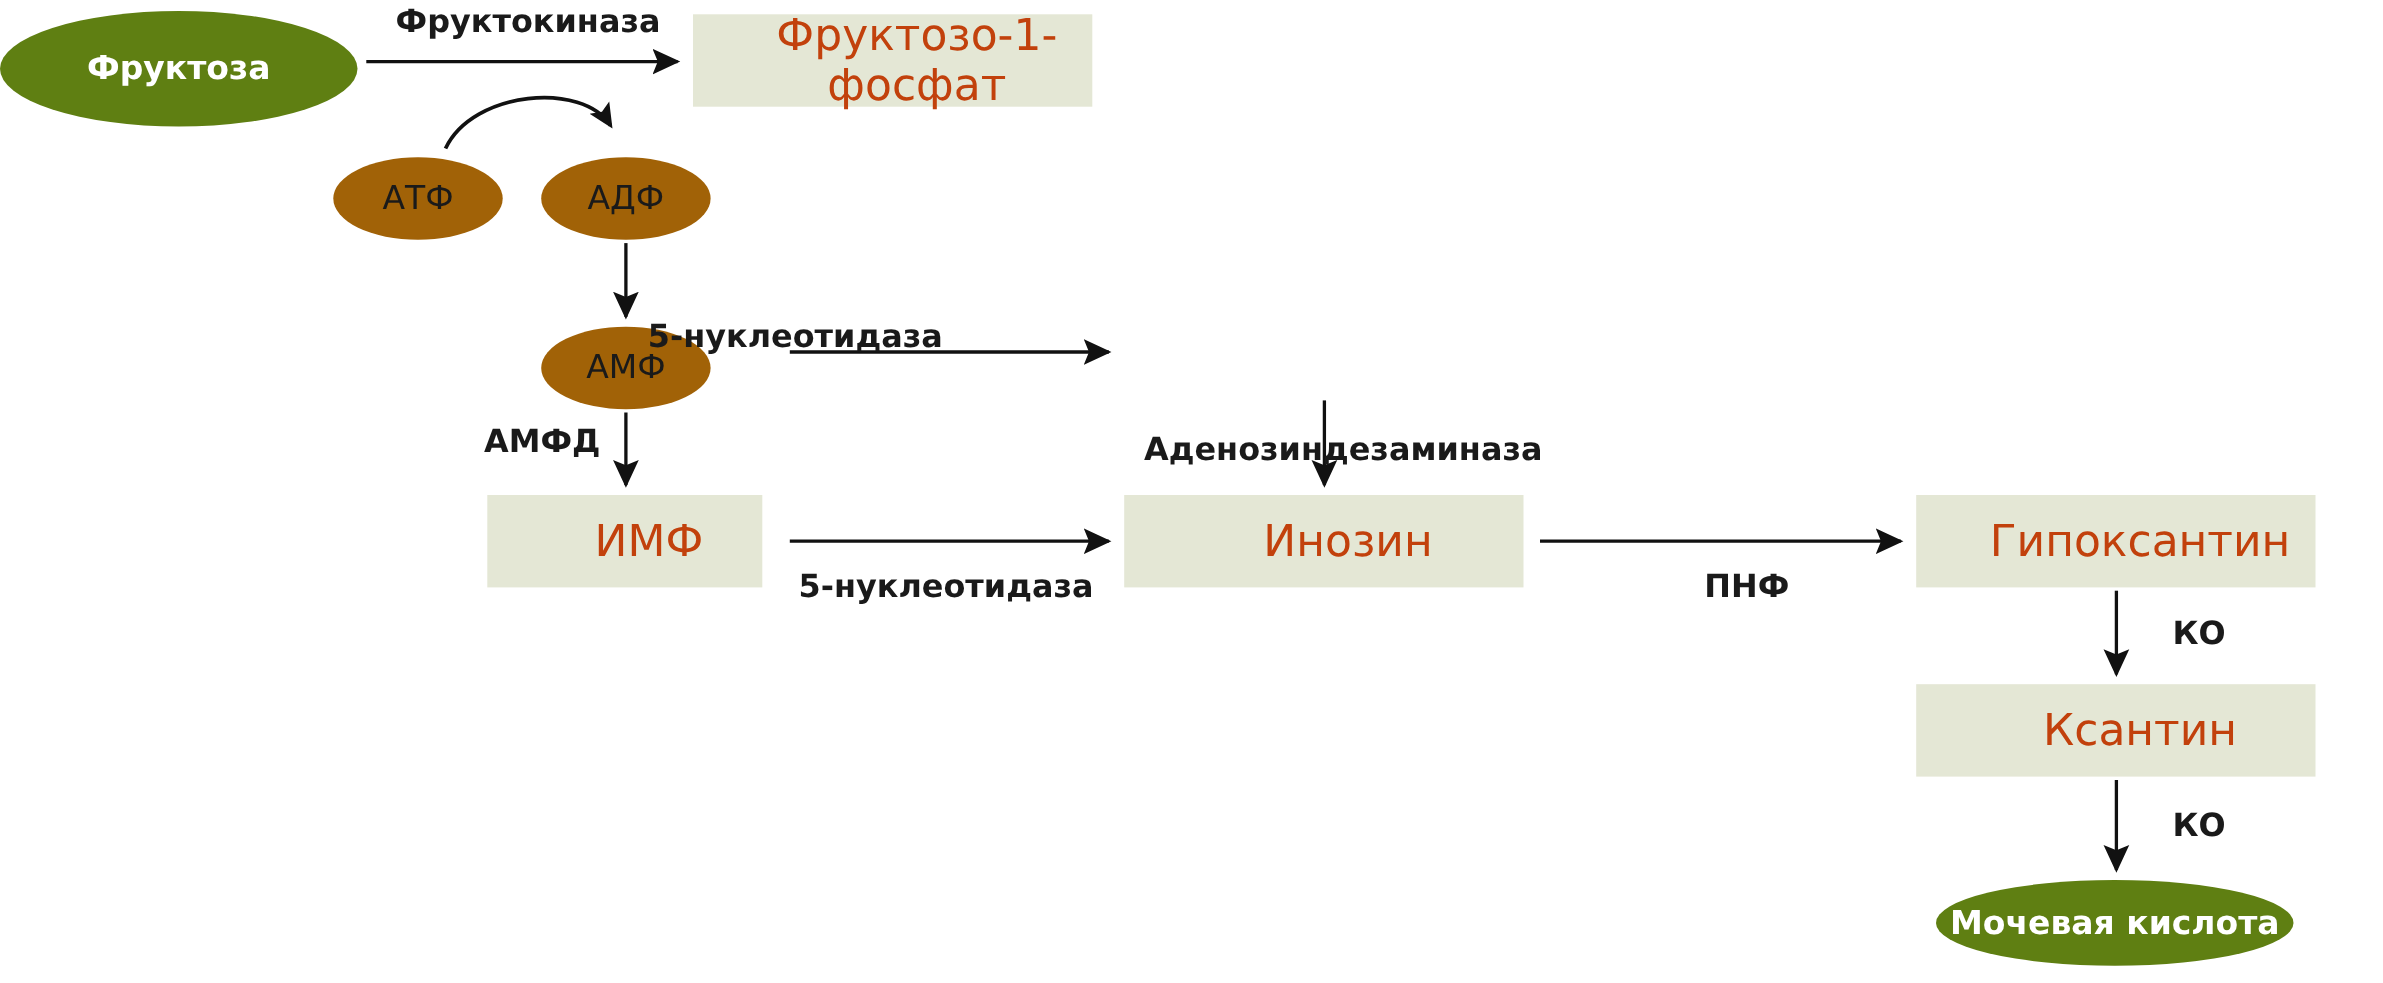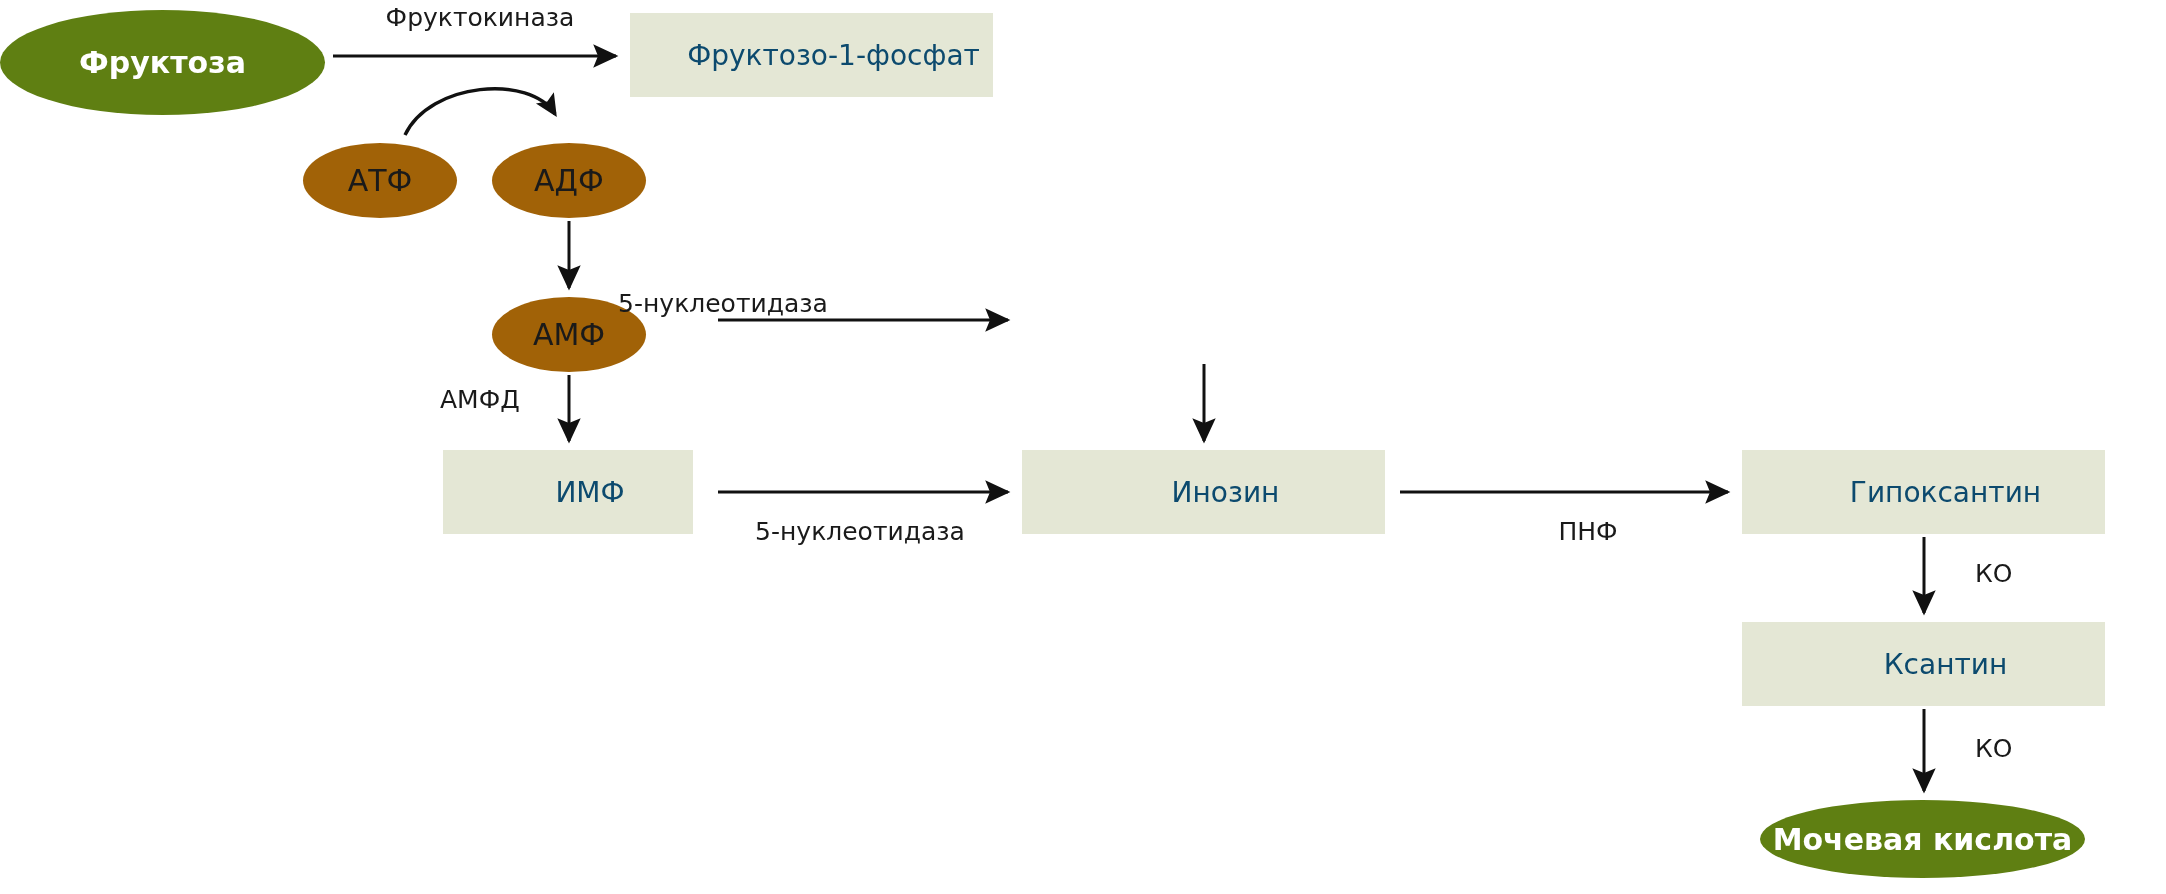--- a/index.html
+++ b/index.html
@@ -28,44 +28,44 @@
   .node {
     position: absolute;
     display: flex;
     align-items: center;
     justify-content: center;
     box-sizing: border-box;
     text-align: center;
   }
   .node-box {
     background: #e4e7d5;
-    color: #0c4a6e;
-    font-size: 28px;
+    color: #c2410c;
+    font-size: 40px;
     font-weight: 400;
     padding-left: 44px;
   }
   .node-ellipse-light {
     background: #a16207;
     border-radius: 50%;
     color: #1a1a1a;
     font-size: 30px;
     font-weight: 400;
   }
   .node-ellipse-dark {
     background: #5f7f12;
     border-radius: 50%;
     color: #ffffff;
     font-size: 30px;
     font-weight: 700;
   }
   .edge-label {
     position: absolute;
     color: #1a1a1a;
-    font-size: 25px;
-    font-weight: 400;
+    font-size: 29px;
+    font-weight: 700;
     white-space: nowrap;
     line-height: 1;
   }
   .edge-label.center {
     text-align: center;
     transform: translateX(-50%);
   }
   .edge-label.left {
     text-align: left;
   }
@@ -146,20 +146,21 @@
   <div class="node node-ellipse-dark" style="left:1760px; top:800px; width:325px; height:78px;">
     <span>Мочевая кислота</span>
   </div>
 
   <div class="edge-label center" style="left:480px; top:5px;">Фруктокиназа</div>
 
   <div class="edge-label center" style="left:723px; top:291px;">5-нуклеотидаза</div>
 
   <div class="edge-label left" style="left:440px; top:387px;">АМФД</div>
 
+  <div class="edge-label left" style="left:1040px; top:394px;">Аденозиндезаминаза</div>
 
   <div class="edge-label center" style="left:860px; top:519px;">5-нуклеотидаза</div>
 
   <div class="edge-label center" style="left:1588px; top:519px;">ПНФ</div>
 
   <div class="edge-label left" style="left:1975px; top:561px;">КО</div>
 
   <div class="edge-label left" style="left:1975px; top:736px;">КО</div>
 
 </div>

